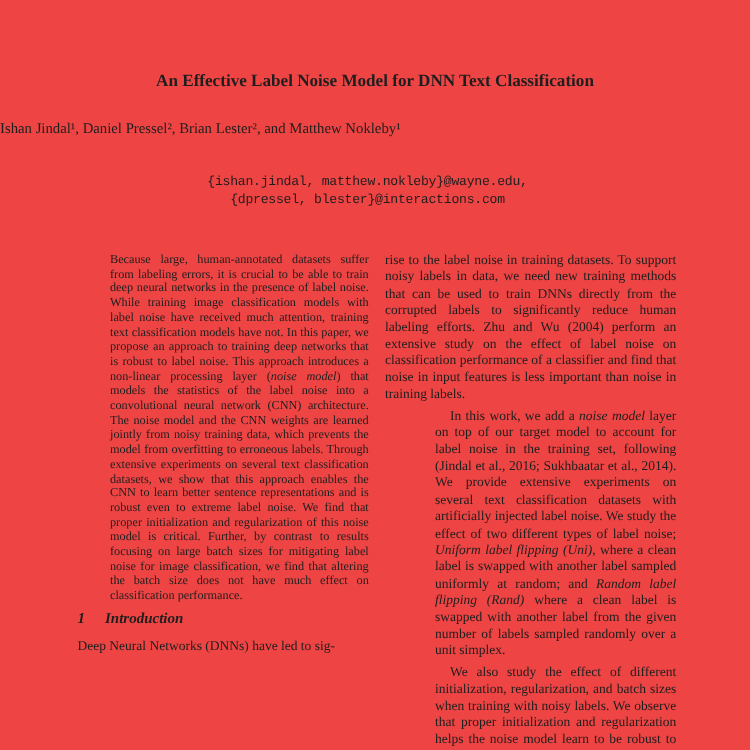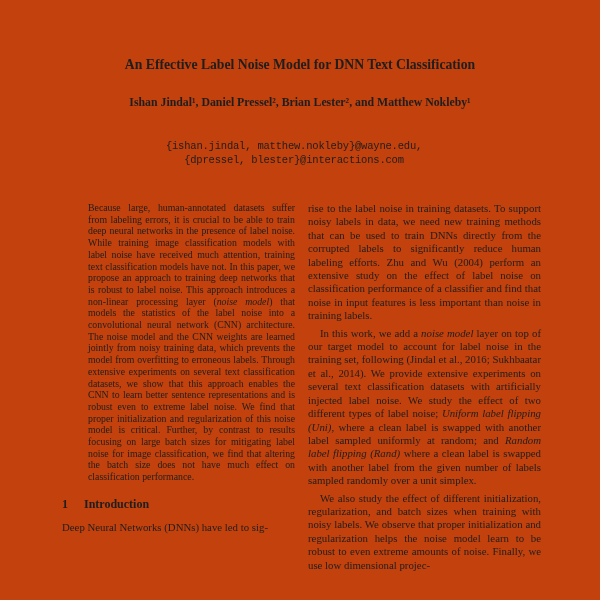--- a/index.html
+++ b/index.html
@@ -1,32 +1,31 @@
 <!DOCTYPE html>
 <html><head>
 <meta charset="utf-8">
 <style>
   html, body { margin:0; padding:0; background:#ffffff; }
   .page {
     position:relative;
     width:600px; height:600px;
-    background:#c2410c;
+    background:#ef4444;
     overflow:hidden;
     font-family:"Liberation Serif", serif;
     color:#1e1e1e;
   }
   .paper-title {
     position:absolute; top:57px; left:30px; right:30px;
     text-align:center;
     font-size:13.7px; font-weight:700;
   }
   .author-line {
     position:absolute; top:95px; left:0; right:0;
-    text-align:center;
-    font-size:11.8px; font-weight:700;
+    font-size:11.8px; font-weight:400;
   }
   .affil { position:absolute; left:0; right:0; text-align:center; font-size:11px; }
   .affil-1 { top:112px; }
   .affil-2 { top:126px; }
   .email {
     position:absolute; left:0; right:12px; text-align:center;
     font-family:"Liberation Mono", monospace;
     font-size:10.5px; letter-spacing:-0.2px;
   }
   .email-1 { top:140px; }
@@ -39,32 +38,33 @@
     margin:6px 0 9px 0;
     text-align:center;
     font-size:11.5px; font-weight:700;
   }
   .abstract-body {
     margin:0 3px 0 26px;
     font-size:9.8px; line-height:11.7px;
     text-align:justify;
   }
   .section-heading {
-    margin-top:14px;
+    margin-top:4px;
     font-size:12px; font-weight:700;
     white-space:nowrap;
+    font-style:italic;
   }
   .section-number { display:inline-block; min-width:22px; }
   .body-par {
     margin:0;
     font-size:10.8px; line-height:13.4px;
     text-align:justify;
   }
   .col-left .body-par { margin-top:9px; white-space:nowrap; }
-  .col-right .body-par + .body-par { margin-top:4px; }
+  .col-right .body-par + .body-par { margin-top:4px;margin-left:40px; }
   .body-par.indent { text-indent:12px; }
   i { font-style:italic; }
 </style>
 </head>
 <body>
 
 <div class="page">
 
   <div class="paper-title">An Effective Label Noise Model for DNN Text Classification</div>
 

